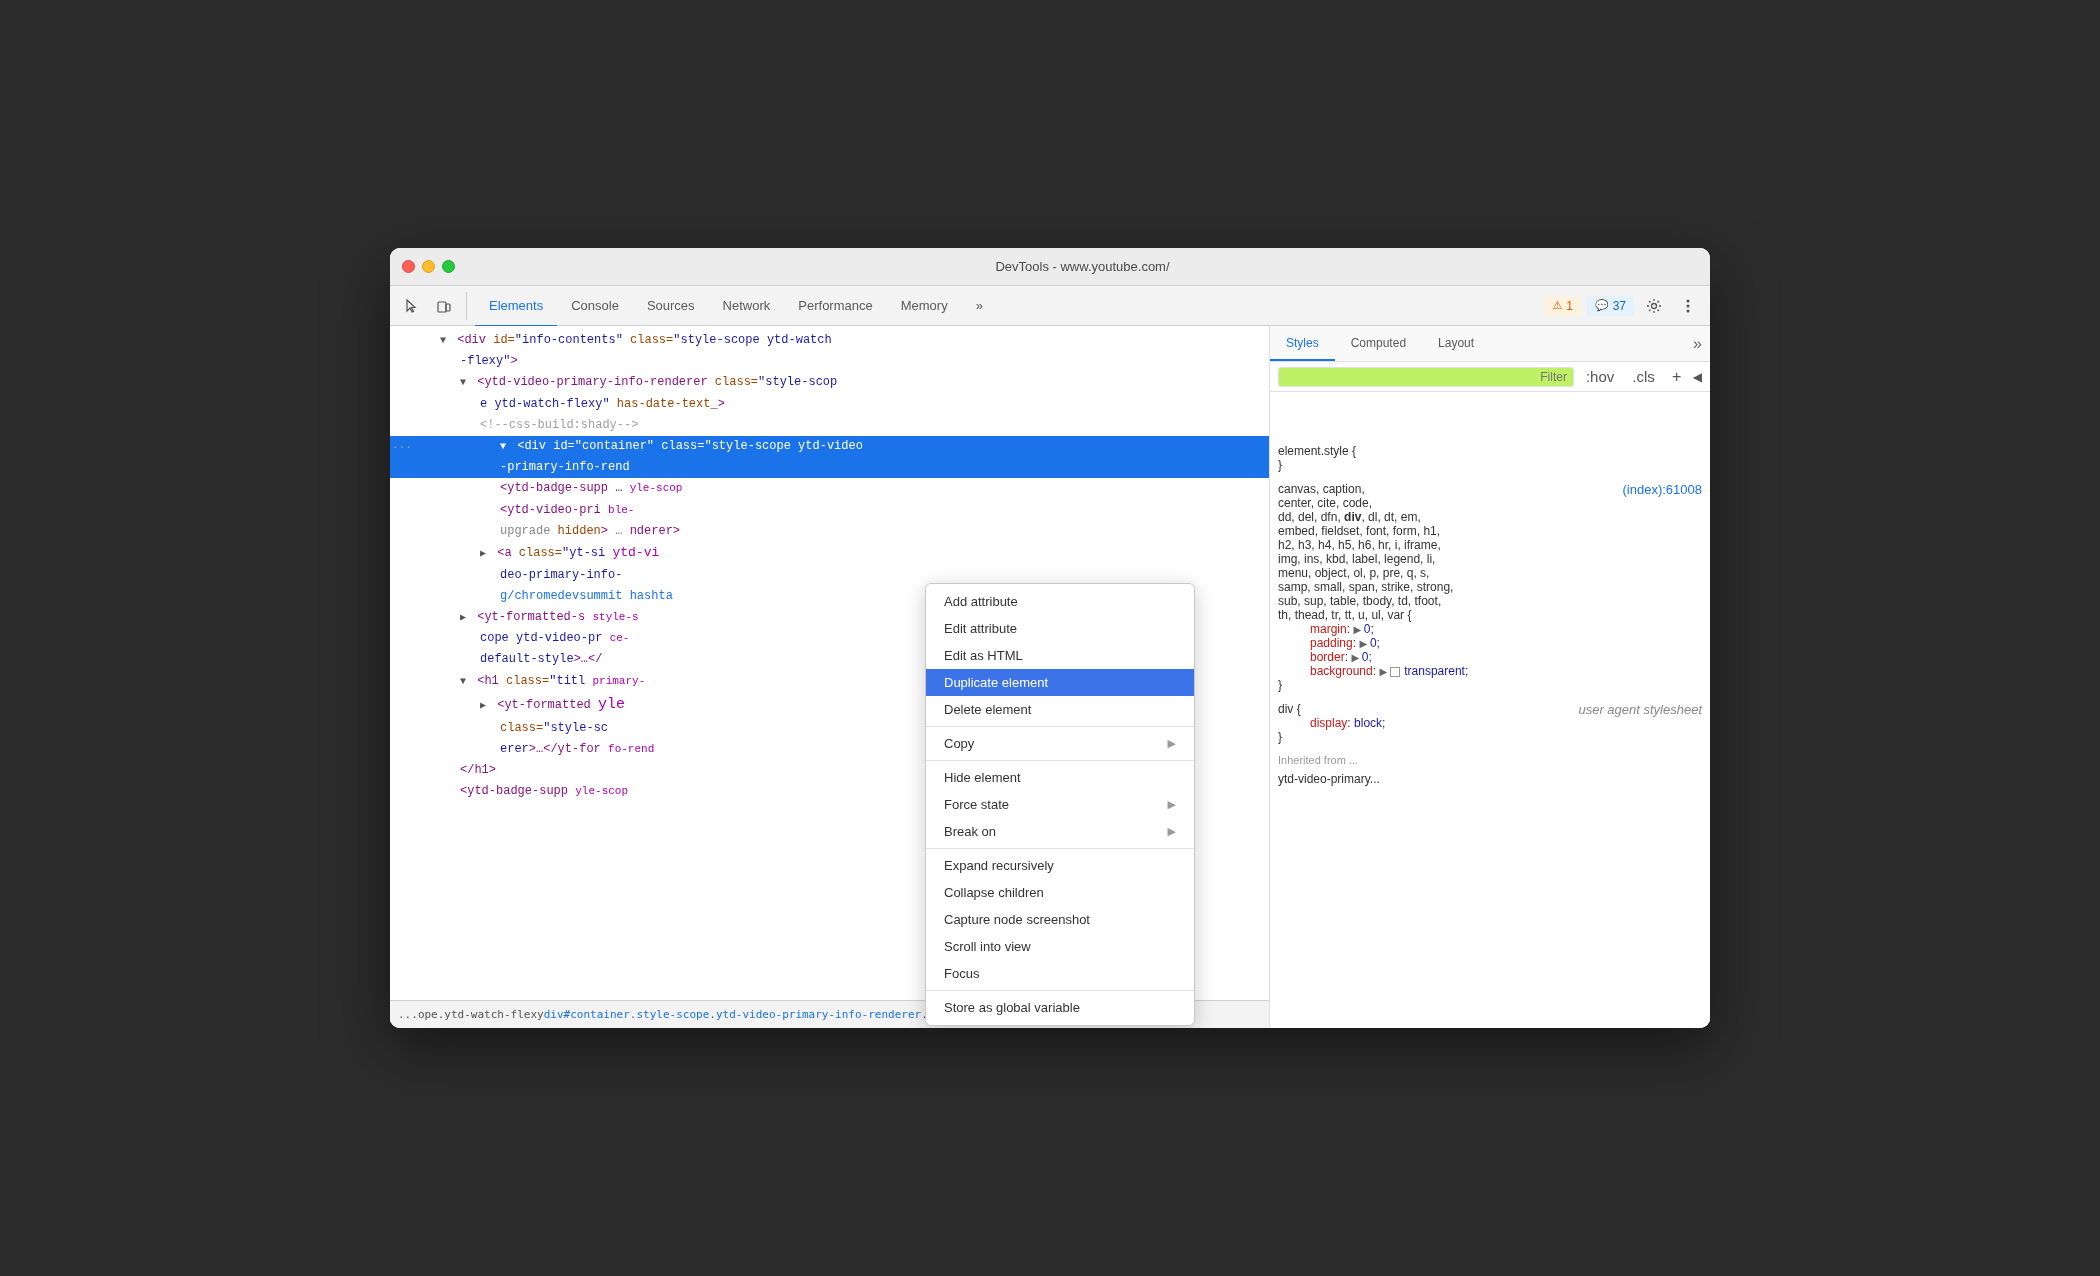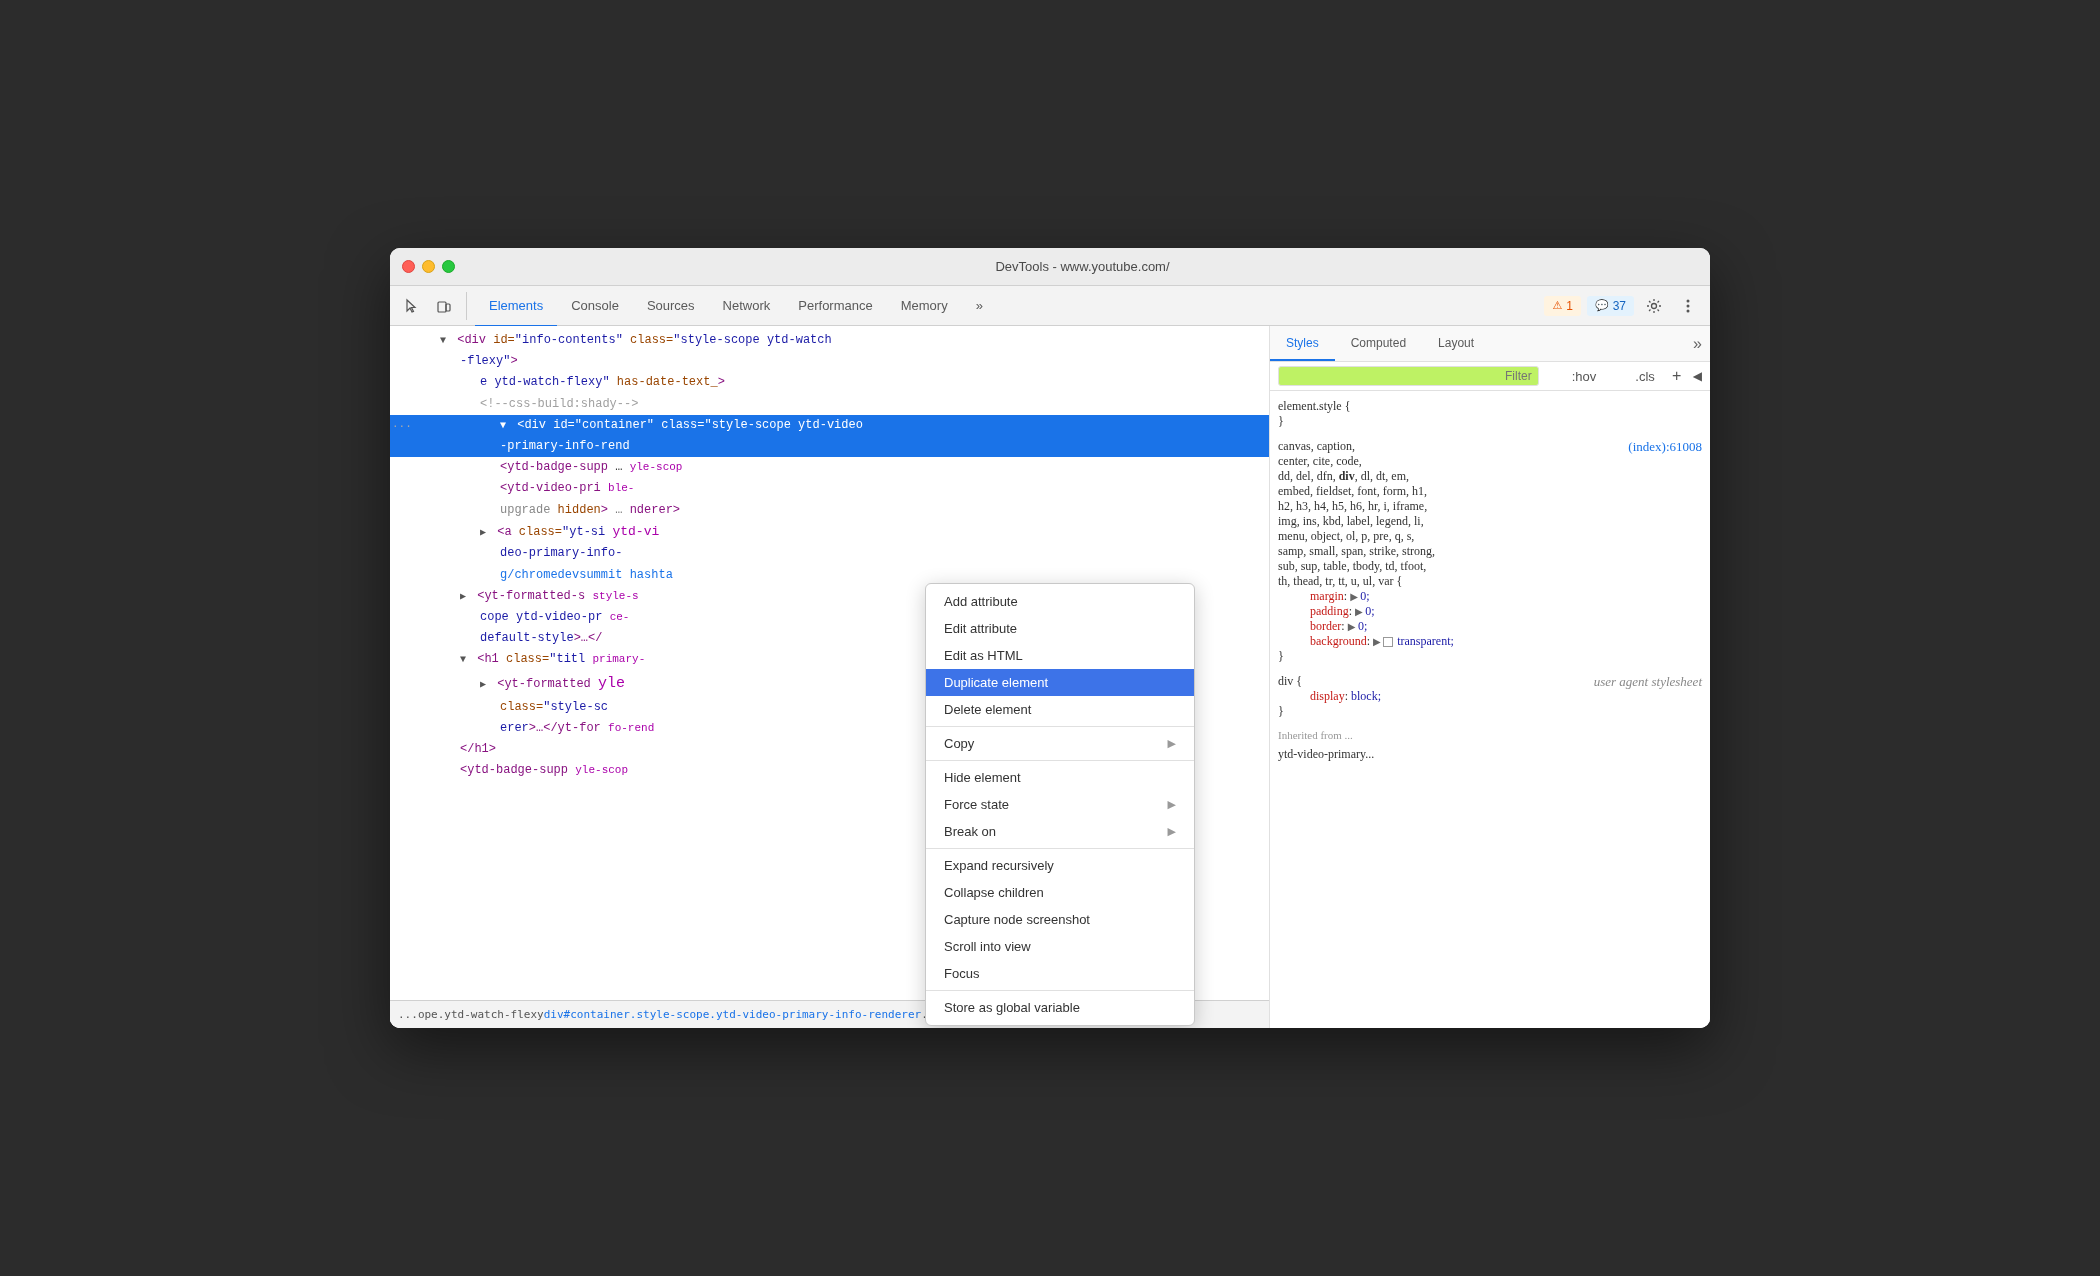--- a/index.html
+++ b/index.html
@@ -287,46 +287,46 @@
     .filter-input {
       flex: 1;
       border: 1px solid #e0e0e0;
       border-radius: 3px;
       padding: 2px 6px;
       font-size: 12px;
       background: #bef264;
       text-align: right;
     }
     .filter-btn {
-      font-size: 13px;
+      font-size: 15px;
       color: #555;
       padding: 2px 6px;
       cursor: pointer;
       border-radius: 3px;
-      margin-left: 21px;
     }
     .filter-plus {
       font-size: 16px;
       color: #555;
       cursor: pointer;
       width: 20px;
       text-align: center;
     }
     .filter-arrow {
       font-size: 12px;
       color: #555;
       cursor: pointer;
     }
     
     .styles-content {
       flex: 1;
       overflow-y: auto;
       padding: 8px;
-      font-family: Liberation Serif, serif;
+      font-family: Liberation Sans, sans-serif;
       font-size: 12px;
+      margin-top: 44px;
     }
     .style-rule {
       margin-bottom: 10px;
     }
     .style-selector {
       color: #333;
       font-weight: 500;
     }
     .style-source {
       float: right;
@@ -445,20 +445,24 @@
       <div class="elements-panel">
         <div class="elements-content">
 
           <div class="html-line indent-2">
             <span class="triangle">▼</span>
             <span class="tag">&lt;div </span><span class="attr-name">id=</span><span class="attr-val">"info-contents"</span>
             <span class="attr-name"> class=</span><span class="attr-val">"style-scope ytd-watch</span>
           </div>
           <div class="html-line indent-3">
             <span class="attr-val">-flexy"</span><span class="tag">&gt;</span>
+          </div>
+          <div class="html-line indent-3">
+            <span class="triangle">▼</span>
+            <span class="tag">&lt;ytd-video-primary-info-renderer </span><span class="attr-name">class=</span><span class="attr-val">"style-scop</span>
           </div>
           <div class="html-line indent-4">
             <span class="attr-val">e ytd-watch-flexy"</span>
             <span class="attr-name"> has-date-text_</span><span class="tag">&gt;</span>
           </div>
           <div class="html-line indent-4">
             <span class="comment">&lt;!--css-build:shady--&gt;</span>
           </div>
           <div class="html-line indent-5 selected" style="position:relative">
             <span style="position:absolute;left:2px;color:#aaa;font-size:11px">...</span>

